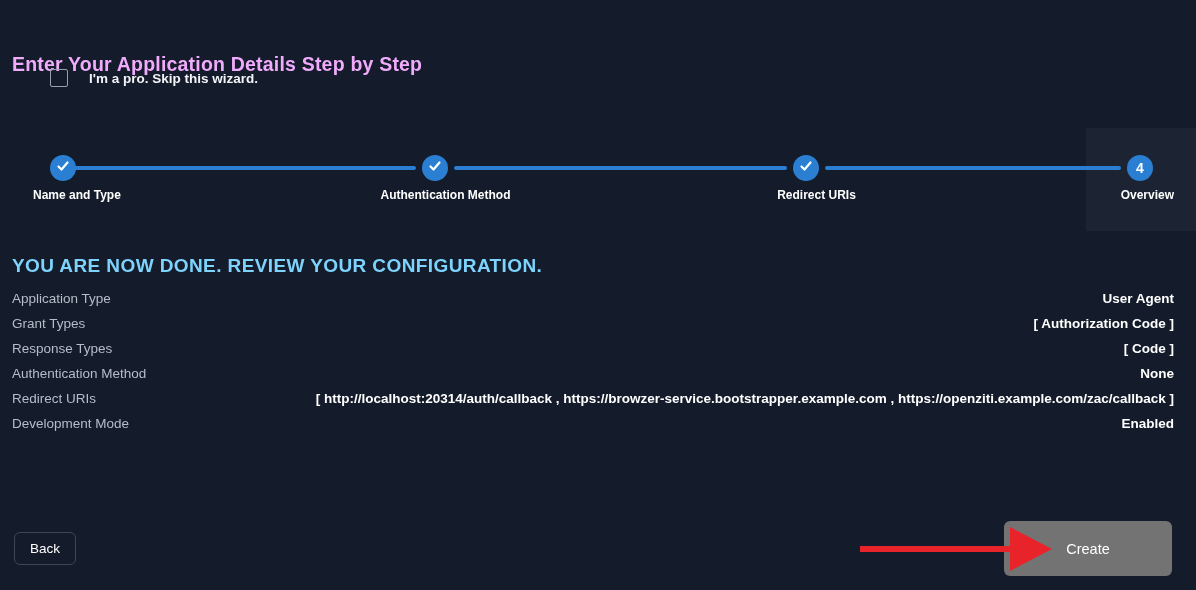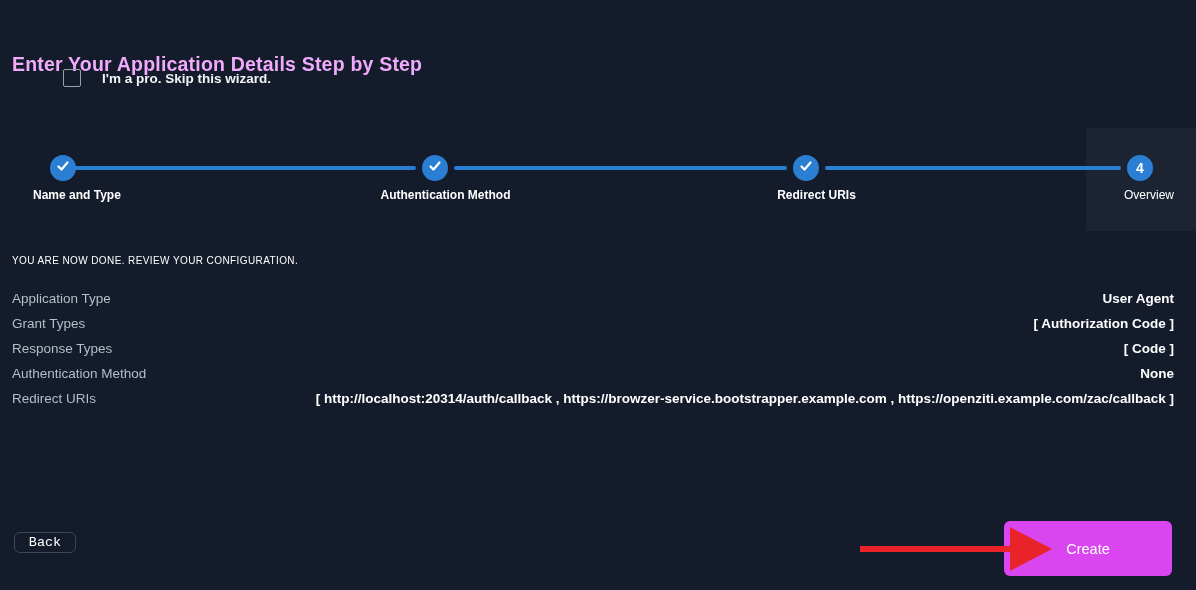--- a/index.html
+++ b/index.html
@@ -12,21 +12,21 @@
   }
   .screen { position: relative; width: 1196px; height: 590px; background: #141b2a; }
 
   
   .page-title {
     position: absolute; left: 12px; top: 17px;
     font-size: 19.5px; font-weight: 700; letter-spacing: 0.2px; color: #f0abfc; margin-top: 36px;
   }
 
   
-  .skip-row { position: absolute; left: 38px; top: 69px; display: flex; align-items: center; padding-left: 25px; }
+  .skip-row { position: absolute; left: 25px; top: 69px; display: flex; align-items: center; padding-left: 25px; }
   .checkbox {
     width: 18px; height: 18px; border: 1.5px solid #97a0ad; border-radius: 2px;
     background: transparent; cursor: pointer; flex: 0 0 auto;
   }
   .skip-label { margin-left: 21px; font-size: 13.5px; font-weight: 700; color: #f2f4f7; }
 
   
   .step-highlight {
     position: absolute; left: 1086px; top: 128px; width: 110px; height: 103px;
     background: #1c2434;
@@ -44,45 +44,45 @@
   .step-circle.s1 { left: 50px; }
   .step-circle.s2 { left: 422px; }
   .step-circle.s3 { left: 793px; }
   .step-circle.s4 { left: 1127px; }
   .step-circle svg { width: 14px; height: 14px; }
   .step-num { font-size: 14px; font-weight: 700; color: #ffffff; }
   .step-label { position: absolute; top: 188px; font-size: 12px; color: #ffffff; white-space: nowrap; padding-left: 21px; }
   .step-label.l1 { left: 12px; font-weight: 700; }
   .step-label.l2 { left: 435px; transform: translateX(-50%); font-weight: 700; }
   .step-label.l3 { left: 806px; transform: translateX(-50%); font-weight: 700; }
-  .step-label.l4 { right: 22px; font-weight: 400; }
+  .step-label.l4 { right: 22px; font-weight: 700; }
 
   
   .review-heading {
     position: absolute; left: 12px; top: 255px;
-    font-size: 10px; font-weight: 400; letter-spacing: 0.4px; color: #ffffff;
+    font-size: 19px; font-weight: 700; letter-spacing: 0.4px; color: #7dd3fc;
   }
   .review-rows { position: absolute; left: 12px; top: 286px; width: 1162px; }
   .review-row { height: 25px; display: flex; align-items: center; }
   .row-label { font-size: 13.5px; color: #b6bdc9; white-space: nowrap; }
   .row-value {
     flex: 1; text-align: right; font-size: 13.5px; font-weight: 600; color: #ffffff;
     white-space: nowrap; overflow: hidden;
   }
 
   
   .back-button {
-    position: absolute; left: 14px; top: 532px; width: 62px; height: 21px;
+    position: absolute; left: 14px; top: 532px; width: 62px; height: 33px;
     background: transparent; border: 1px solid #3d4657; border-radius: 6px;
-    color: #ffffff; font-size: 13.5px; font-family: Liberation Mono, monospace;
+    color: #ffffff; font-size: 13.5px; font-family: Liberation Sans, sans-serif;
     cursor: pointer;
   }
   .create-button {
     position: absolute; left: 1004px; top: 521px; width: 168px; height: 55px;
-    background: #d946ef; border: none; border-radius: 6px;
+    background: #737373; border: none; border-radius: 6px;
     color: #ffffff; font-size: 14.5px; font-family: "Liberation Sans", sans-serif;
     cursor: pointer;
   }
   .annotation-arrow { position: absolute; left: 860px; top: 527px; width: 192px; height: 44px; pointer-events: none; }
 </style>
 </head>
 <body>
 
 <div class="screen">
 
@@ -145,20 +145,24 @@
       <span class="row-value">[ Code ]</span>
     </div>
     <div class="review-row">
       <span class="row-label">Authentication Method</span>
       <span class="row-value">None</span>
     </div>
     <div class="review-row">
       <span class="row-label">Redirect URIs</span>
       <span class="row-value">[ http://localhost:20314/auth/callback , https://browzer-service.bootstrapper.example.com , https://openziti.example.com/zac/callback ]</span>
     </div>
+    <div class="review-row">
+      <span class="row-label">Development Mode</span>
+      <span class="row-value">Enabled</span>
+    </div>
   </div>
 
   <button class="back-button">Back</button>
   <button class="create-button">Create</button>
 
   <svg class="annotation-arrow" viewBox="0 0 192 44">
     <rect x="0" y="19" width="152" height="6" fill="#e8232a"></rect>
     <polygon points="150,0 150,44 192,22" fill="#e8232a"></polygon>
   </svg>
 

